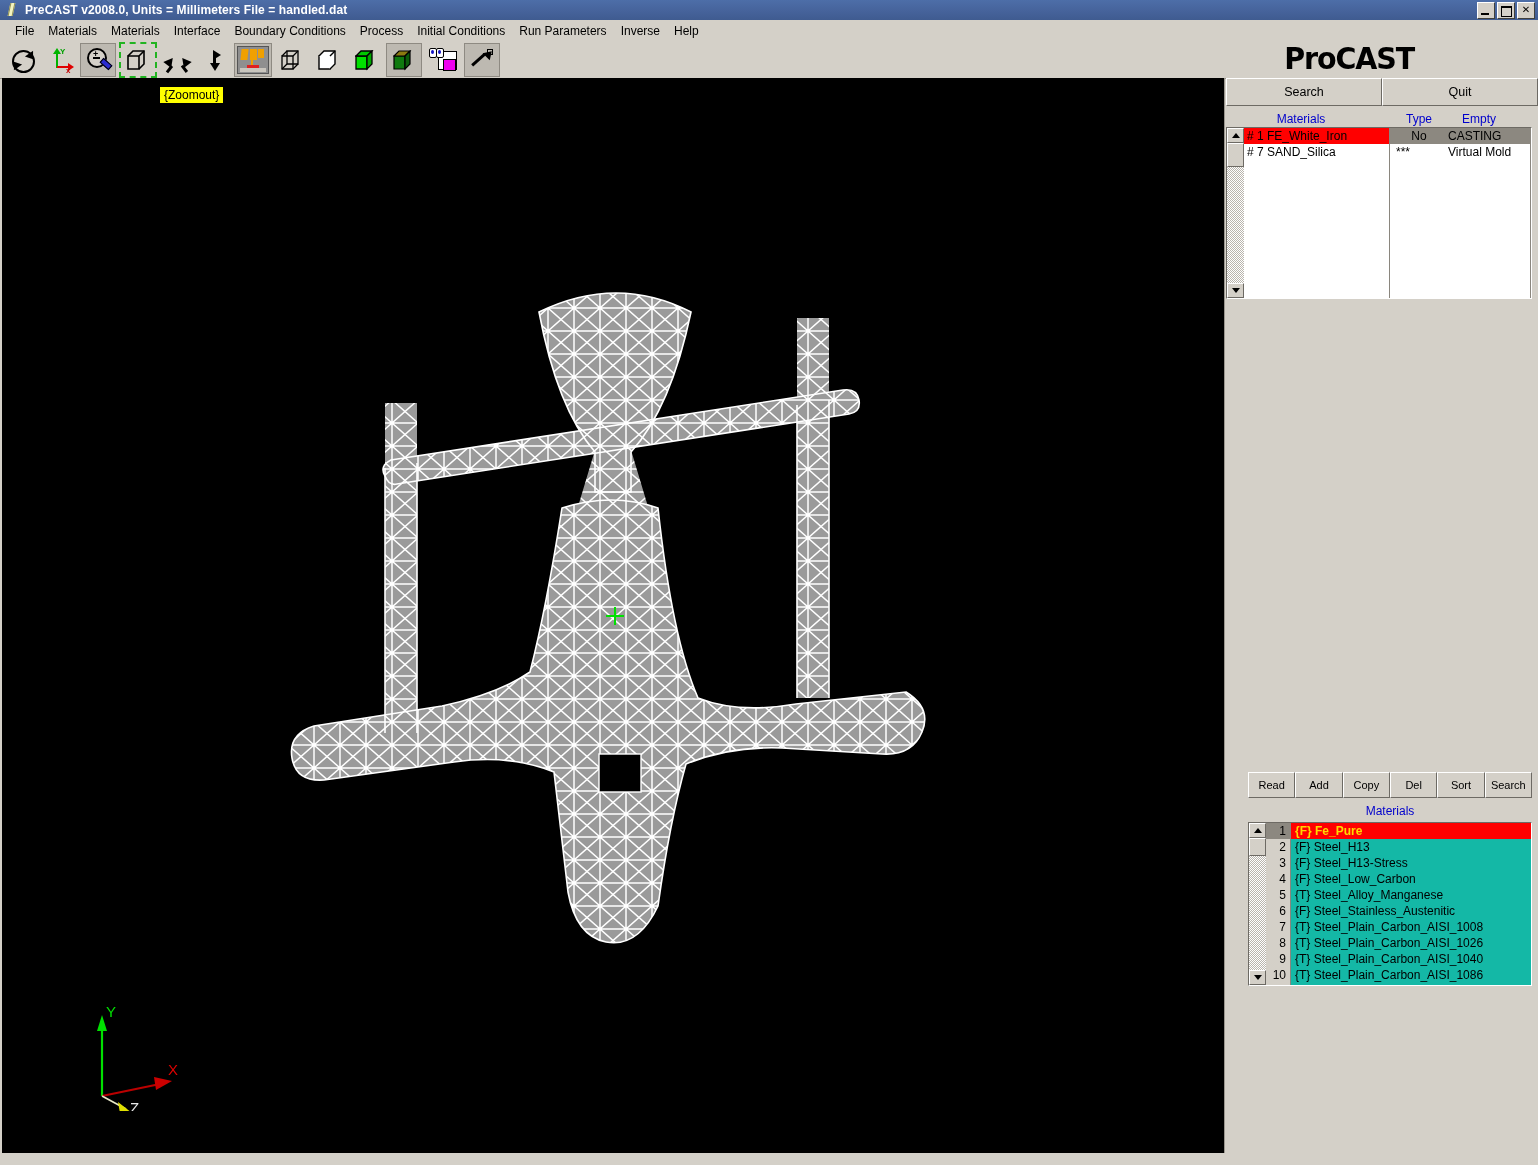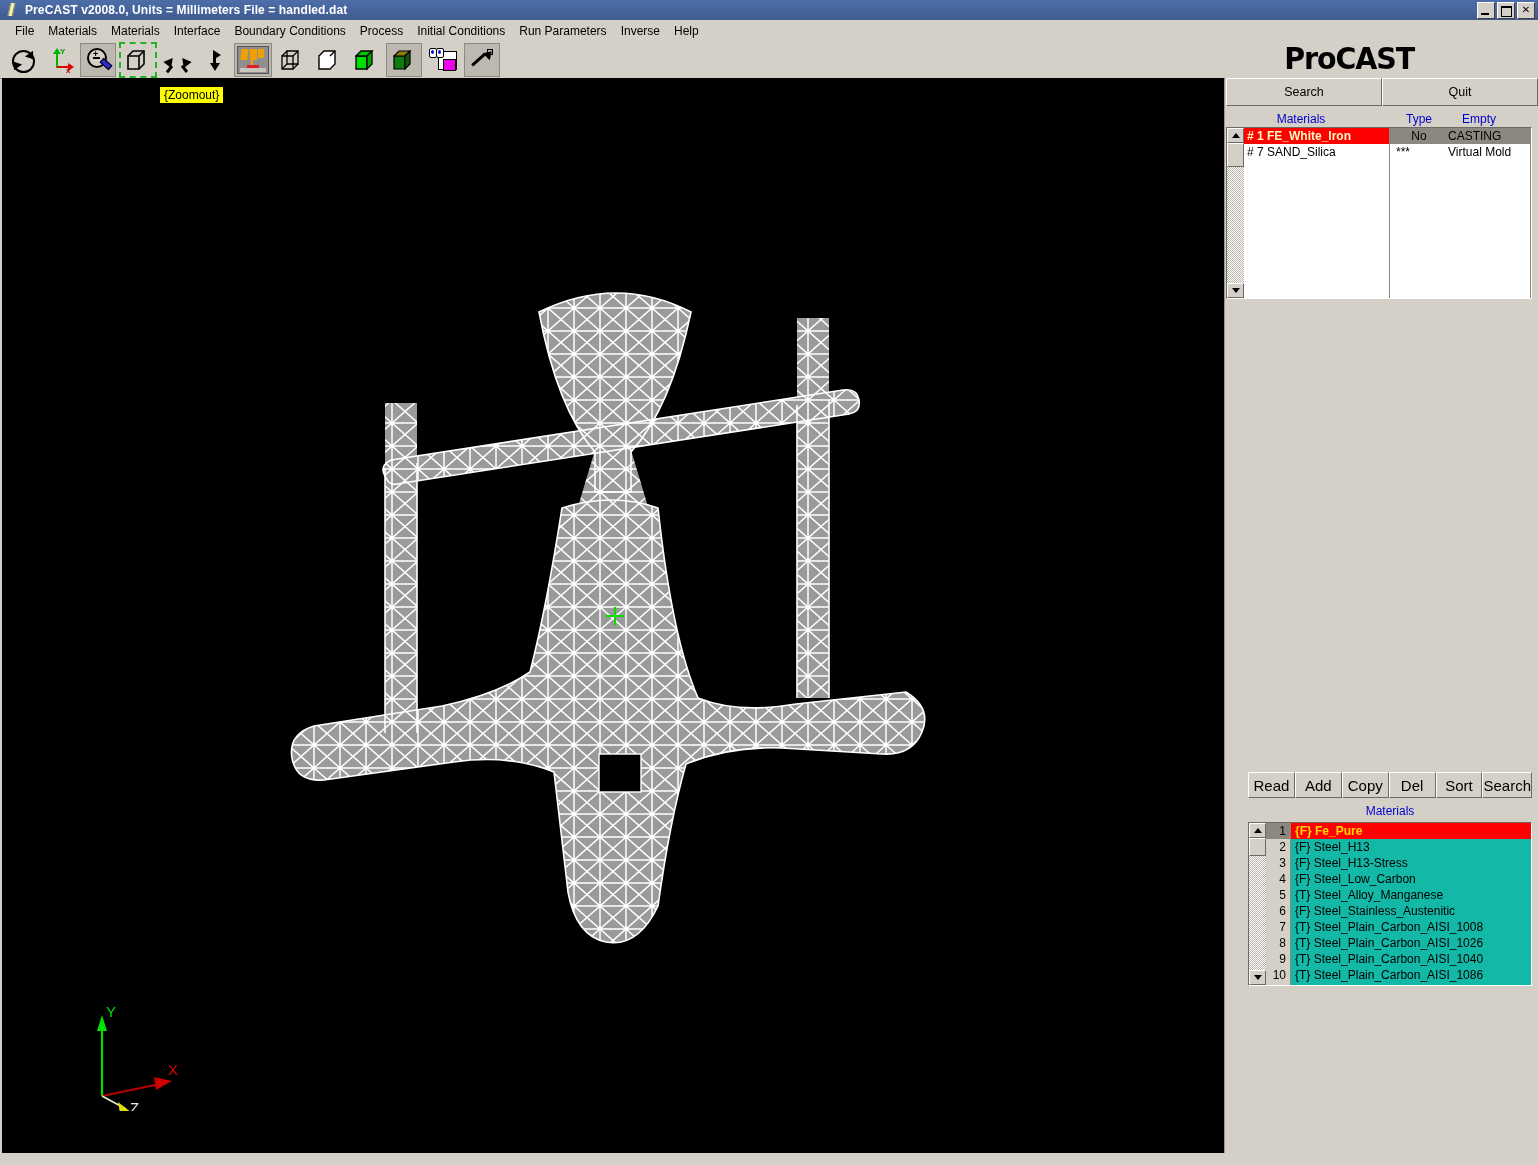--- a/index.html
+++ b/index.html
@@ -203,25 +203,25 @@
     position:absolute;left:0;top:0;width:100%;height:24px;background:#d4d0c8;
     border-top:1px solid #ffffff;border-left:1px solid #ffffff;
     border-right:1px solid #6d6a64;border-bottom:1px solid #6d6a64;box-sizing:border-box;
   }
   .tbl-cols{flex:1;display:flex;min-width:0;}
   .tcol{background:#ffffff;box-sizing:border-box;overflow:hidden;}
   .tcol-mat{flex:0 0 146px;border-right:1px solid #8a867e;}
   .tcol-type{flex:0 0 86px;border-right:1px solid #8a867e;}
   .tcol-empty{flex:1;}
   .trow{height:16px;line-height:16px;font-size:12px;color:#000;padding-left:3px;white-space:nowrap;overflow:hidden;}
-  .trow.sel{background:#ff0000;color:#fef9c3;font-weight:bold;}
+  .trow.sel{background:#ff0000;color:#000000;font-weight:normal;}
   .trow.g{background:#8c8880;color:#000;}
 
   .lowerbtns{position:absolute;left:22px;top:694px;width:284px;display:flex;}
-  .lowerbtns .pbtn{height:26px;font-size:15px;}
+  .lowerbtns .pbtn{height:26px;font-size:11px;}
 
   .matlist-title{
     position:absolute;left:22px;top:726px;width:284px;text-align:center;
     font-size:12px;color:#0000cc;
   }
   .matlist{
     position:absolute;left:22px;top:744px;width:284px;height:164px;
     display:flex;box-sizing:border-box;
     border-top:1px solid #6d6a64;border-left:1px solid #6d6a64;
     border-right:1px solid #ffffff;border-bottom:1px solid #ffffff;

